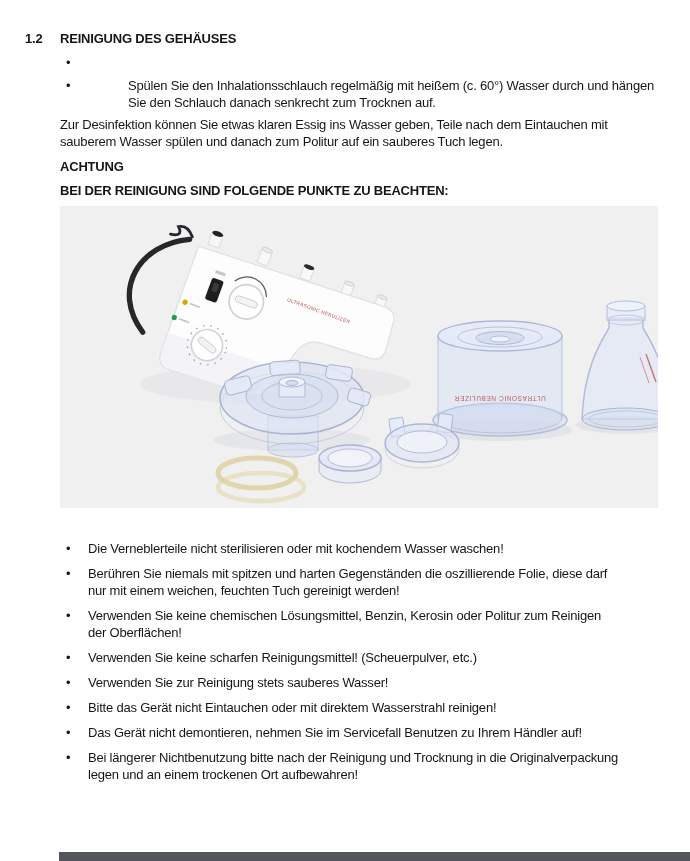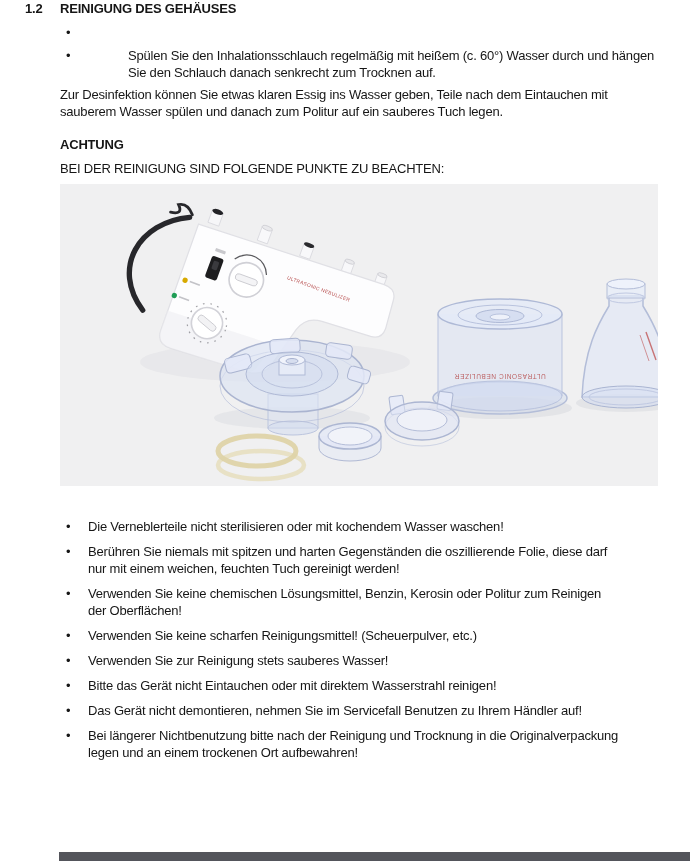--- a/index.html
+++ b/index.html
@@ -8,27 +8,27 @@
     font-family:"Liberation Sans","DejaVu Sans",sans-serif;
     color:#161616;font-size:13px;line-height:17px;letter-spacing:-0.2px;
   }
   .doc{position:absolute;inset:0;}
   .heading-row{display:flex;margin-left:25px;font-weight:700;}
   .heading-num{width:35px;flex:0 0 35px;}
   .bullet{display:flex;margin-left:66px;}
   .dot{width:22px;flex:0 0 22px;}
   .dot::before{content:"\2022";}
   .pre{white-space:pre;}
-  #h12{margin-top:0;}
+  #h12{margin-top:30px;}
   #b12{margin-top:7px;}
   #h13{margin-top:7px;}
   #b13{margin-top:6px;gap:40px;}
   #para{margin-top:5px;margin-left:60px;}
-  #achtung{margin-top:16px;margin-left:60px;font-weight:700;}
-  #intro{margin-top:7px;margin-left:60px;font-weight:400;}
+  #achtung{margin-top:8px;margin-left:60px;font-weight:700;}
+  #intro{margin-top:7px;margin-left:60px;font-weight:700;}
   #figure{margin-top:7px;margin-left:60px;width:598px;height:302px;}
   #figure svg{display:block;}
   #warnings{margin-top:32px;}
   #warnings .bullet{margin-bottom:8px;}
   .footer-bar{position:absolute;left:59px;right:0;bottom:0;height:9px;background:#54555b;}
 </style>
 </head>
 <body>
 
 <div class="doc">

